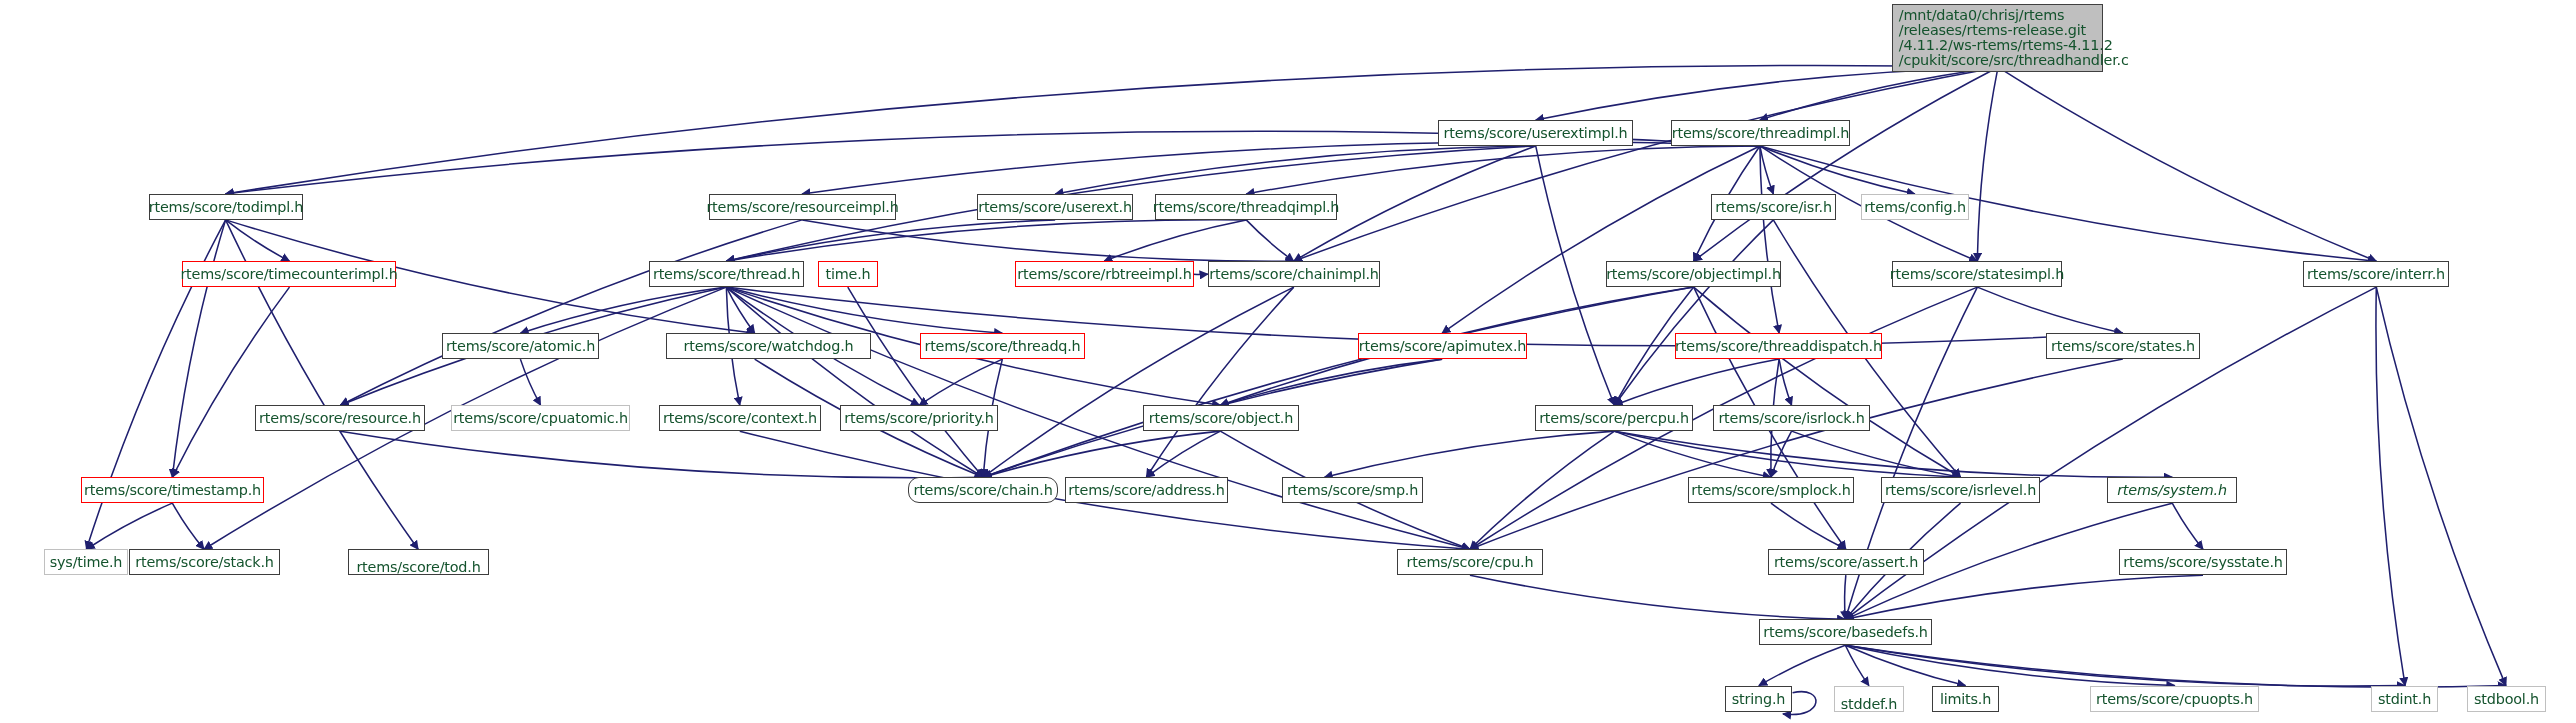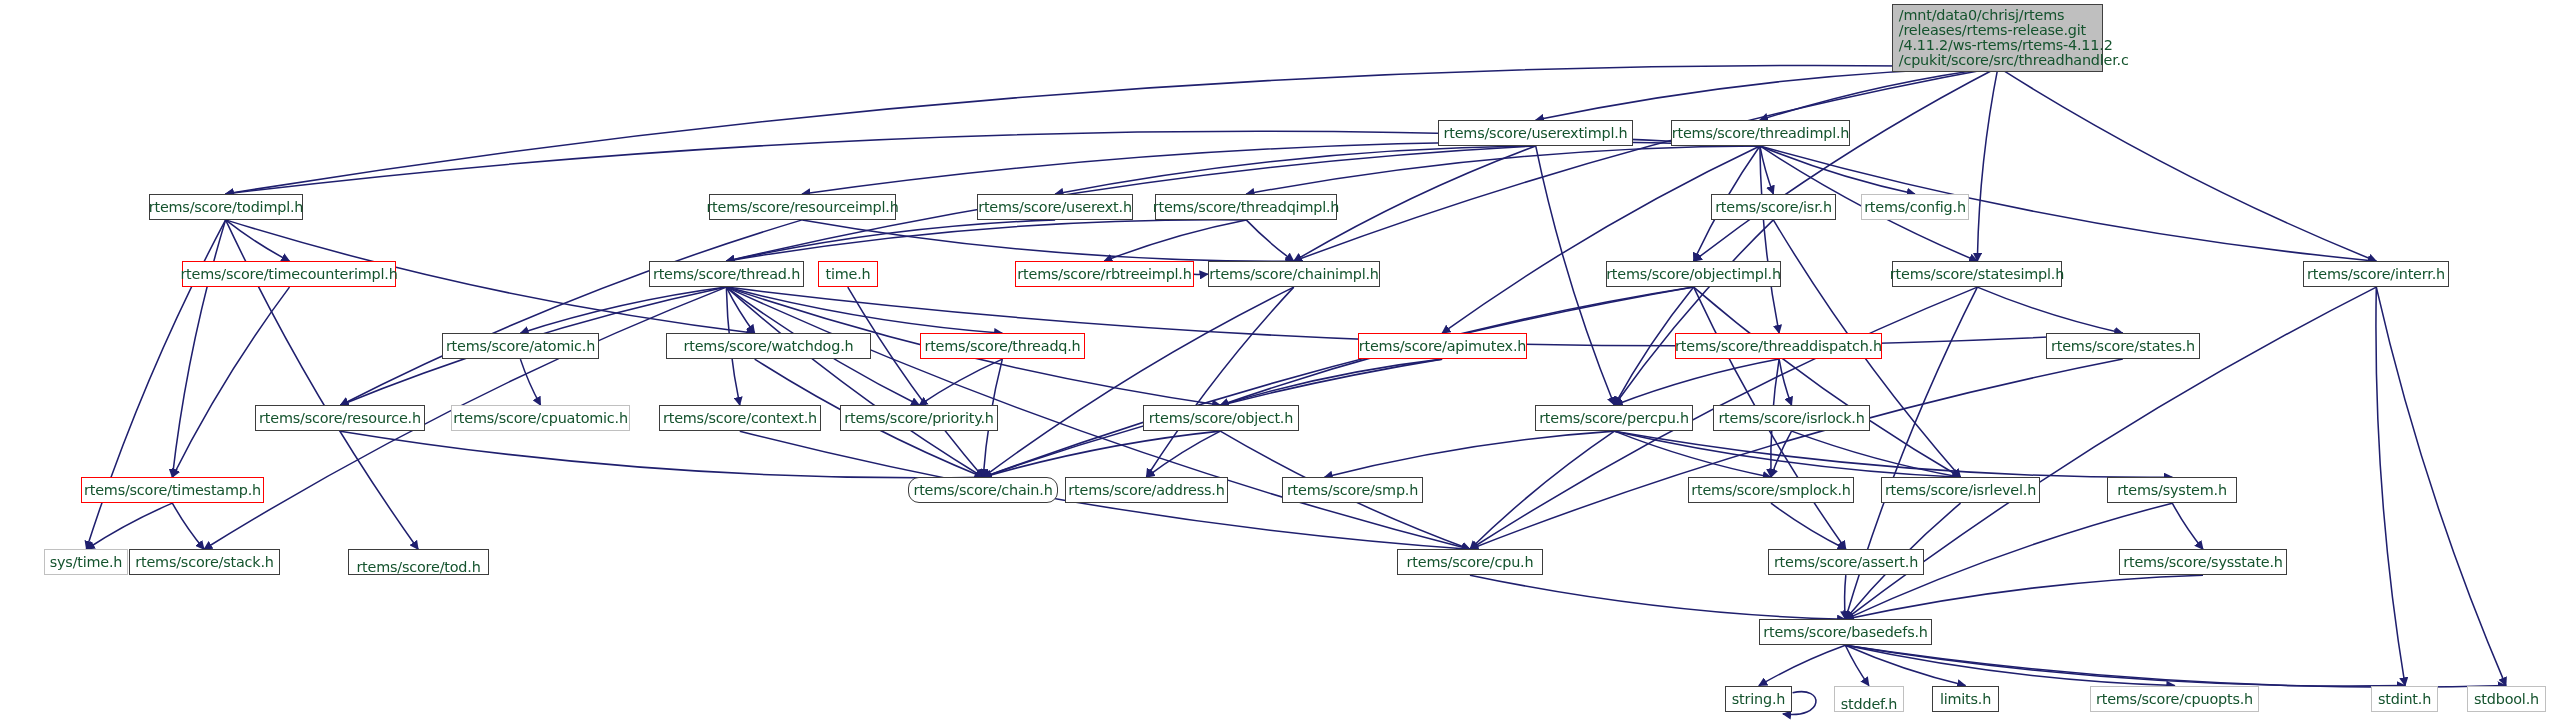--- a/index.html
+++ b/index.html
@@ -234,21 +234,21 @@
       </div>
       <div class="node" style="left: 1282px; top: 477px; width: 141px; height: 26px;">
         <span>rtems/score/smp.h</span>
       </div>
       <div class="node" style="left: 1688px; top: 477px; width: 166px; height: 26px;">
         <span>rtems/score/smplock.h</span>
       </div>
       <div class="node" style="left: 1881px; top: 477px; width: 159px; height: 26px;">
         <span>rtems/score/isrlevel.h</span>
       </div>
-      <div class="node" style="left: 2107px; top: 477px; width: 130px; height: 26px;">
+      <div class="node" style="left: 2107px; top: 477px; width: 130px; height: 26px; font-style: italic;">
         <span>rtems/system.h</span>
       </div>
       <div class="node gray" style="left: 44px; top: 549px; width: 84px; height: 26px;">
         <span>sys/time.h</span>
       </div>
       <div class="node" style="left: 129px; top: 549px; width: 151px; height: 26px;">
         <span>rtems/score/stack.h</span>
       </div>
       <div class="node" style="left: 348px; top: 549px; width: 141px; height: 26px; align-items: flex-end;">
         <span>rtems/score/tod.h</span>

